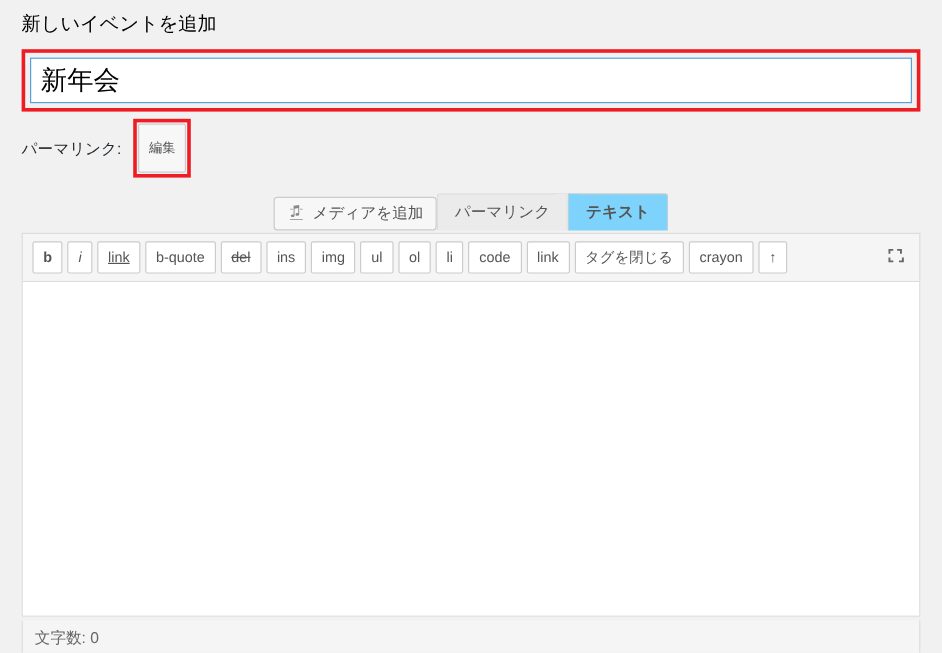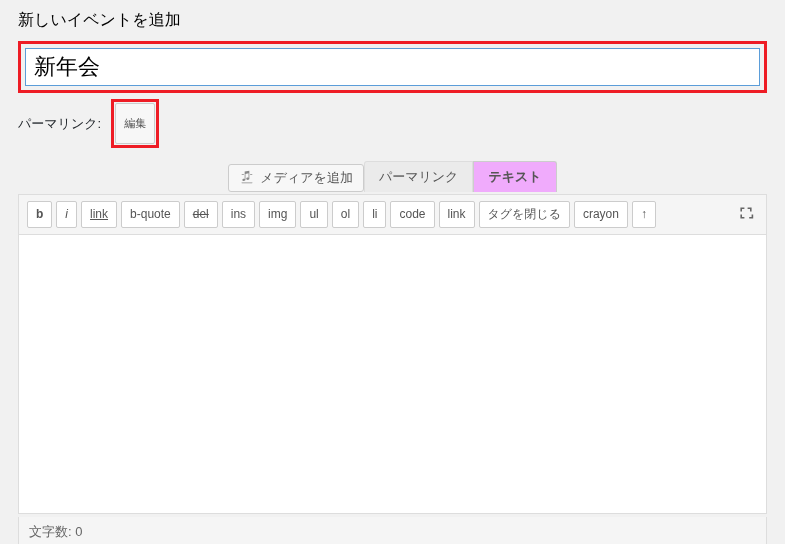--- a/index.html
+++ b/index.html
@@ -89,21 +89,21 @@
 .tab {
   padding: 6px 14px;
   font-size: 13px;
   border: 1px solid #ddd;
   border-bottom: none;
   background: #ebebeb;
   color: #555;
   cursor: pointer;
 }
 .tab.active {
-  background: #f0abfc;
+  background: #7dd3fc;
   border-color: #ccc;
   color: #555;
   font-weight: 600;
 }
 .tab:first-child { border-top-left-radius: 3px; }
 .tab:last-child { border-top-right-radius: 3px; }
 .editor-toolbar {
   background: #f5f5f5;
   border: 1px solid #ddd;
   border-bottom: none;

